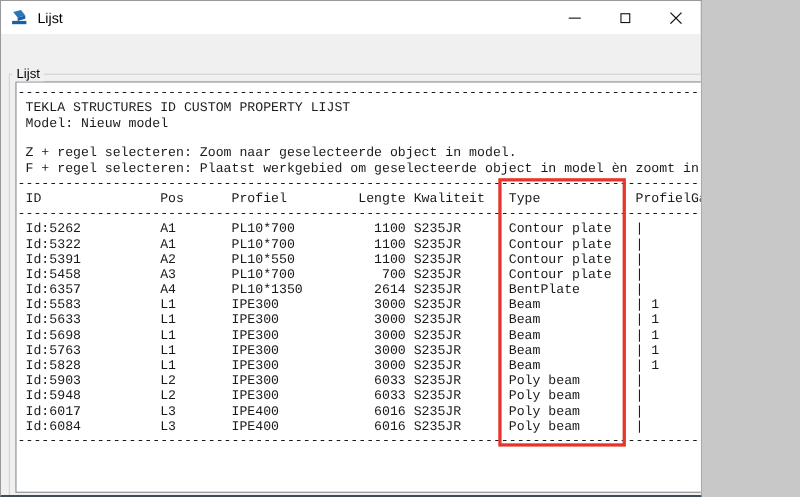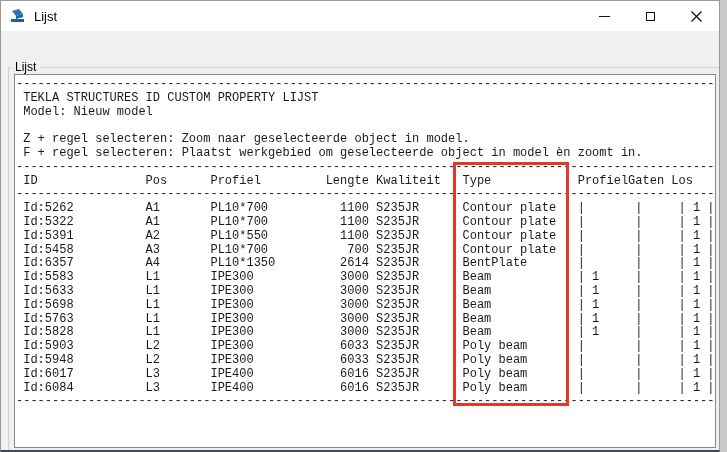--- a/index.html
+++ b/index.html
@@ -1,18 +1,18 @@
 <!DOCTYPE html>
 <html><head>
 <meta charset="utf-8">
 <style>
   html,body{margin:0;padding:0;background:#c8c8c8;}
   *{box-sizing:border-box;}
   .window{
-    position:relative;width:720px;height:452px;background:#f0f0f0;
+    position:relative;width:638px;height:452px;background:#f0f0f0;
     border:1px solid #9a9a9a;border-bottom:2px solid #3f4a56;
     font-family:"Liberation Sans",sans-serif;overflow:hidden;
   }
   .titlebar{
     position:absolute;left:0;top:0;width:100%;height:30px;background:#ffffff;
     display:flex;align-items:center;
   }
   .app-icon{width:16px;height:16px;margin-left:9px;flex:0 0 auto;}
   .title-text{margin-left:8px;font-size:13px;color:#000;}
   .win-controls{position:absolute;right:0;top:0;height:30px;display:flex;}

